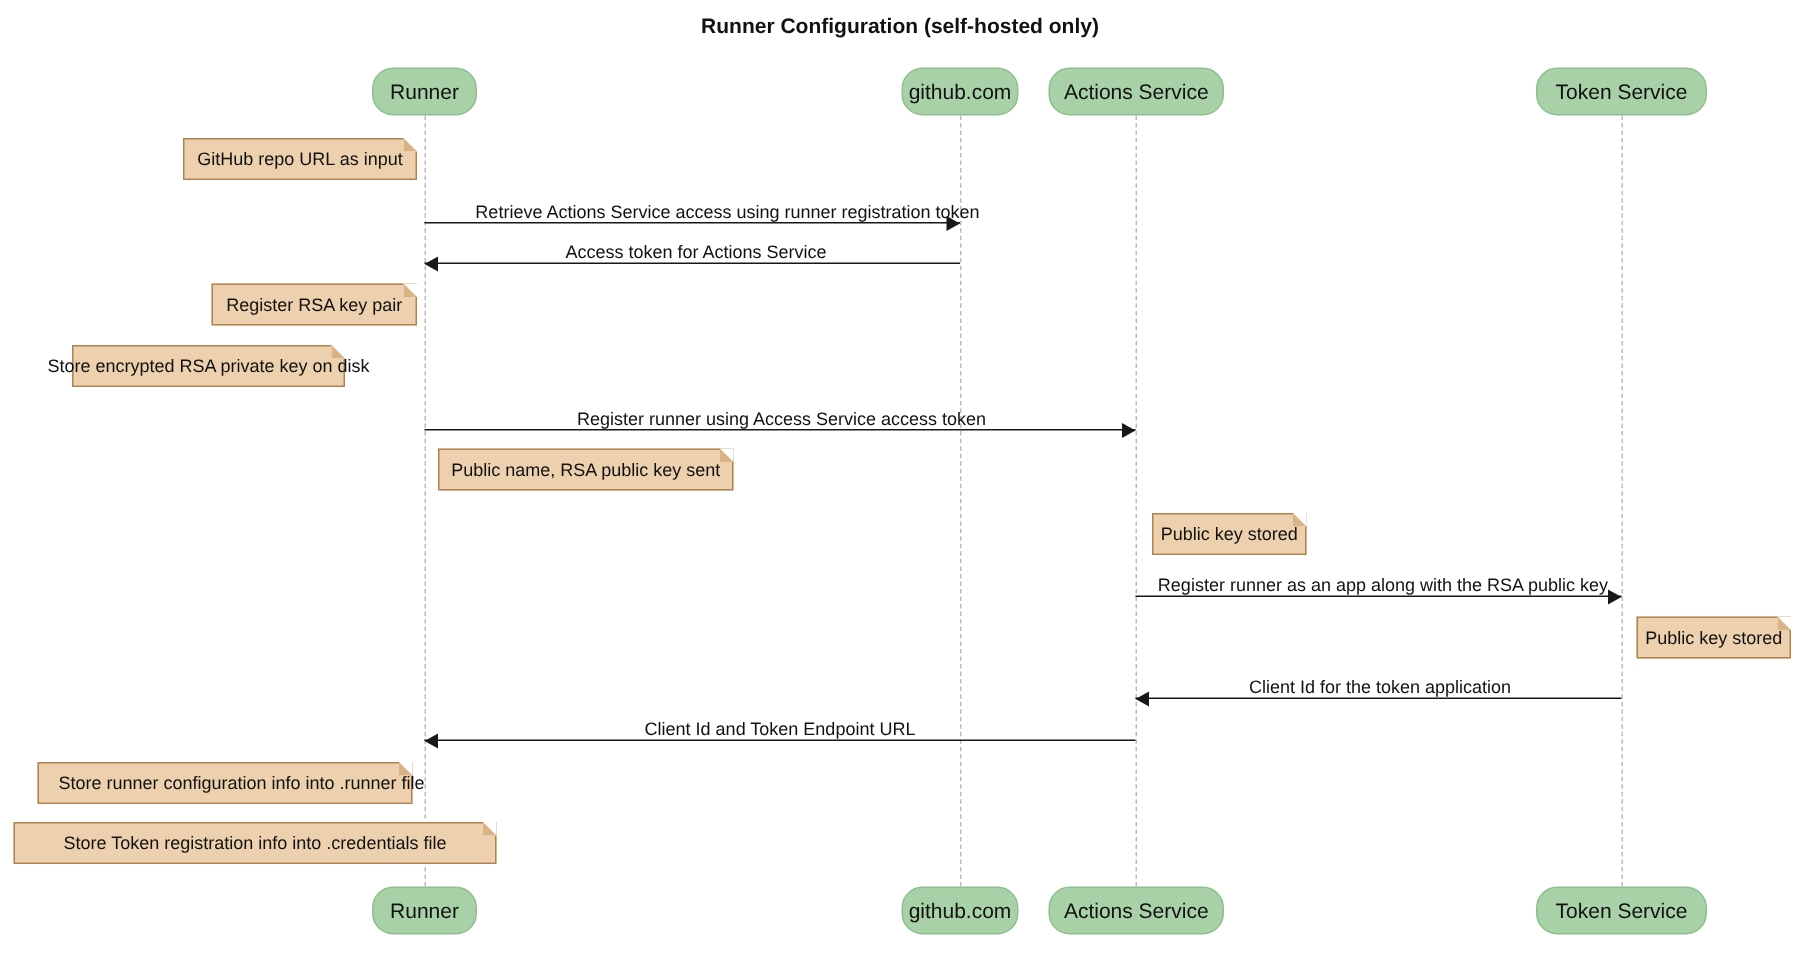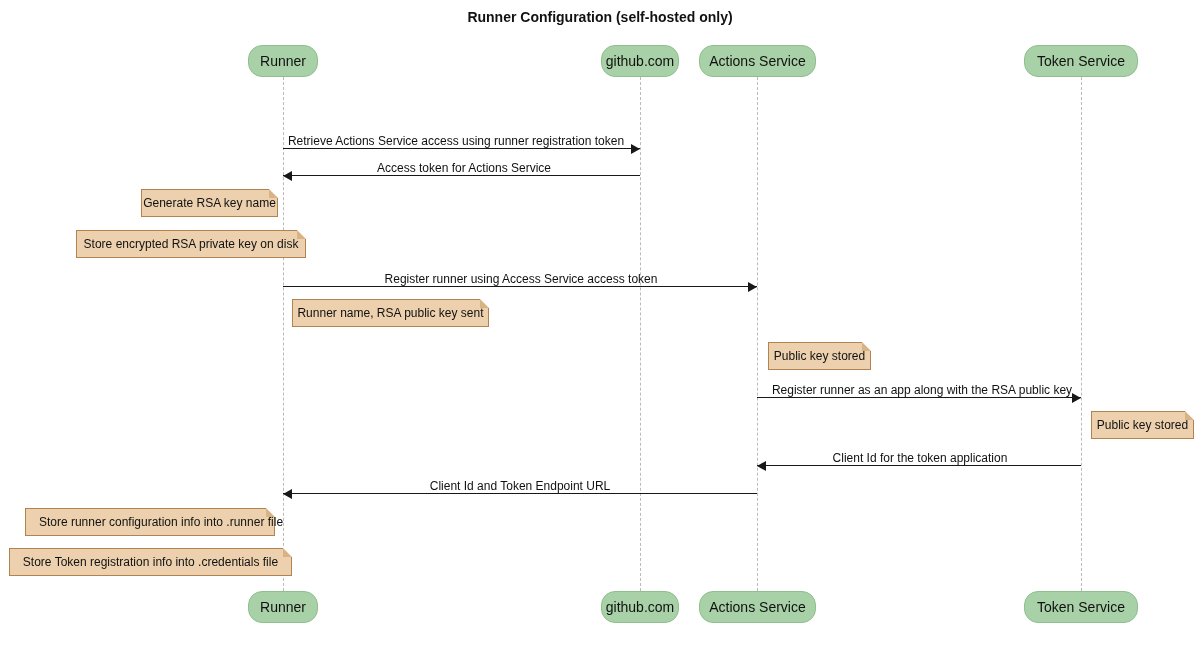--- a/index.html
+++ b/index.html
@@ -95,21 +95,21 @@
   <div class="participant" style="left:601px; top:45px; width:78px;">github.com</div>
   <div class="participant" style="left:699px; top:45px; width:117px;">Actions Service</div>
   <div class="participant" style="left:1024px; top:45px; width:114px;">Token Service</div>
 
   <div class="participant" style="left:248px; top:591px; width:70px;">Runner</div>
   <div class="participant" style="left:601px; top:591px; width:78px;">github.com</div>
   <div class="participant" style="left:699px; top:591px; width:117px;">Actions Service</div>
   <div class="participant" style="left:1024px; top:591px; width:114px;">Token Service</div>
 
   <div>
-    <div class="msg-label" style="left:456px; top:134px;">Retrieve Actions Service access using runner registration token</div>
+    <div class="msg-label" style="left:485px; top:134px;">Retrieve Actions Service access using runner registration token</div>
     <div class="msg-line" style="left:283px; top:148px; width:357px;"></div>
     <div class="head right" style="left:631px; top:144px;"></div>
   </div>
 
   <div>
     <div class="msg-label" style="left:464px; top:161px;">Access token for Actions Service</div>
     <div class="msg-line" style="left:283px; top:175px; width:357px;"></div>
     <div class="head left" style="left:283px; top:171px;"></div>
   </div>
 
@@ -130,21 +130,22 @@
     <div class="msg-line" style="left:757px; top:465px; width:324px;"></div>
     <div class="head left" style="left:757px; top:461px;"></div>
   </div>
 
   <div>
     <div class="msg-label" style="left:520px; top:479px;">Client Id and Token Endpoint URL</div>
     <div class="msg-line" style="left:283px; top:493px; width:474px;"></div>
     <div class="head left" style="left:283px; top:489px;"></div>
   </div>
 
-  <div class="note" style="left:141px; top:189px; width:137px;">Generate RSA key name</div>
-  <div class="note" style="left:48px;  top:230px; width:230px;margin-left:28px;">Store encrypted RSA private key on disk</div>
-  <div class="note" style="left:292px; top:299px; width:197px;">Runner name, RSA public key sent</div>
+  <div class="note" style="left:122px; top:92px;  width:156px;">GitHub repo URL as input</div>
+  <div class="note" style="left:141px; top:189px; width:137px;">Register RSA key pair</div>
+  <div class="note" style="left:48px;  top:230px; width:182px;">Store encrypted RSA private key on disk</div>
+  <div class="note" style="left:292px; top:299px; width:197px;">Public name, RSA public key sent</div>
   <div class="note" style="left:768px; top:342px; width:103px;">Public key stored</div>
   <div class="note" style="left:1091px; top:411px; width:103px;">Public key stored</div>
   <div class="note" style="left:25px;  top:508px; width:250px;padding-left:28px;">Store runner configuration info into .runner file</div>
-  <div class="note" style="left:9px;   top:548px; width:283px;">Store Token registration info into .credentials file</div>
+  <div class="note" style="left:9px;   top:548px; width:322px;">Store Token registration info into .credentials file</div>
 
 </div>
 
 </body></html>

